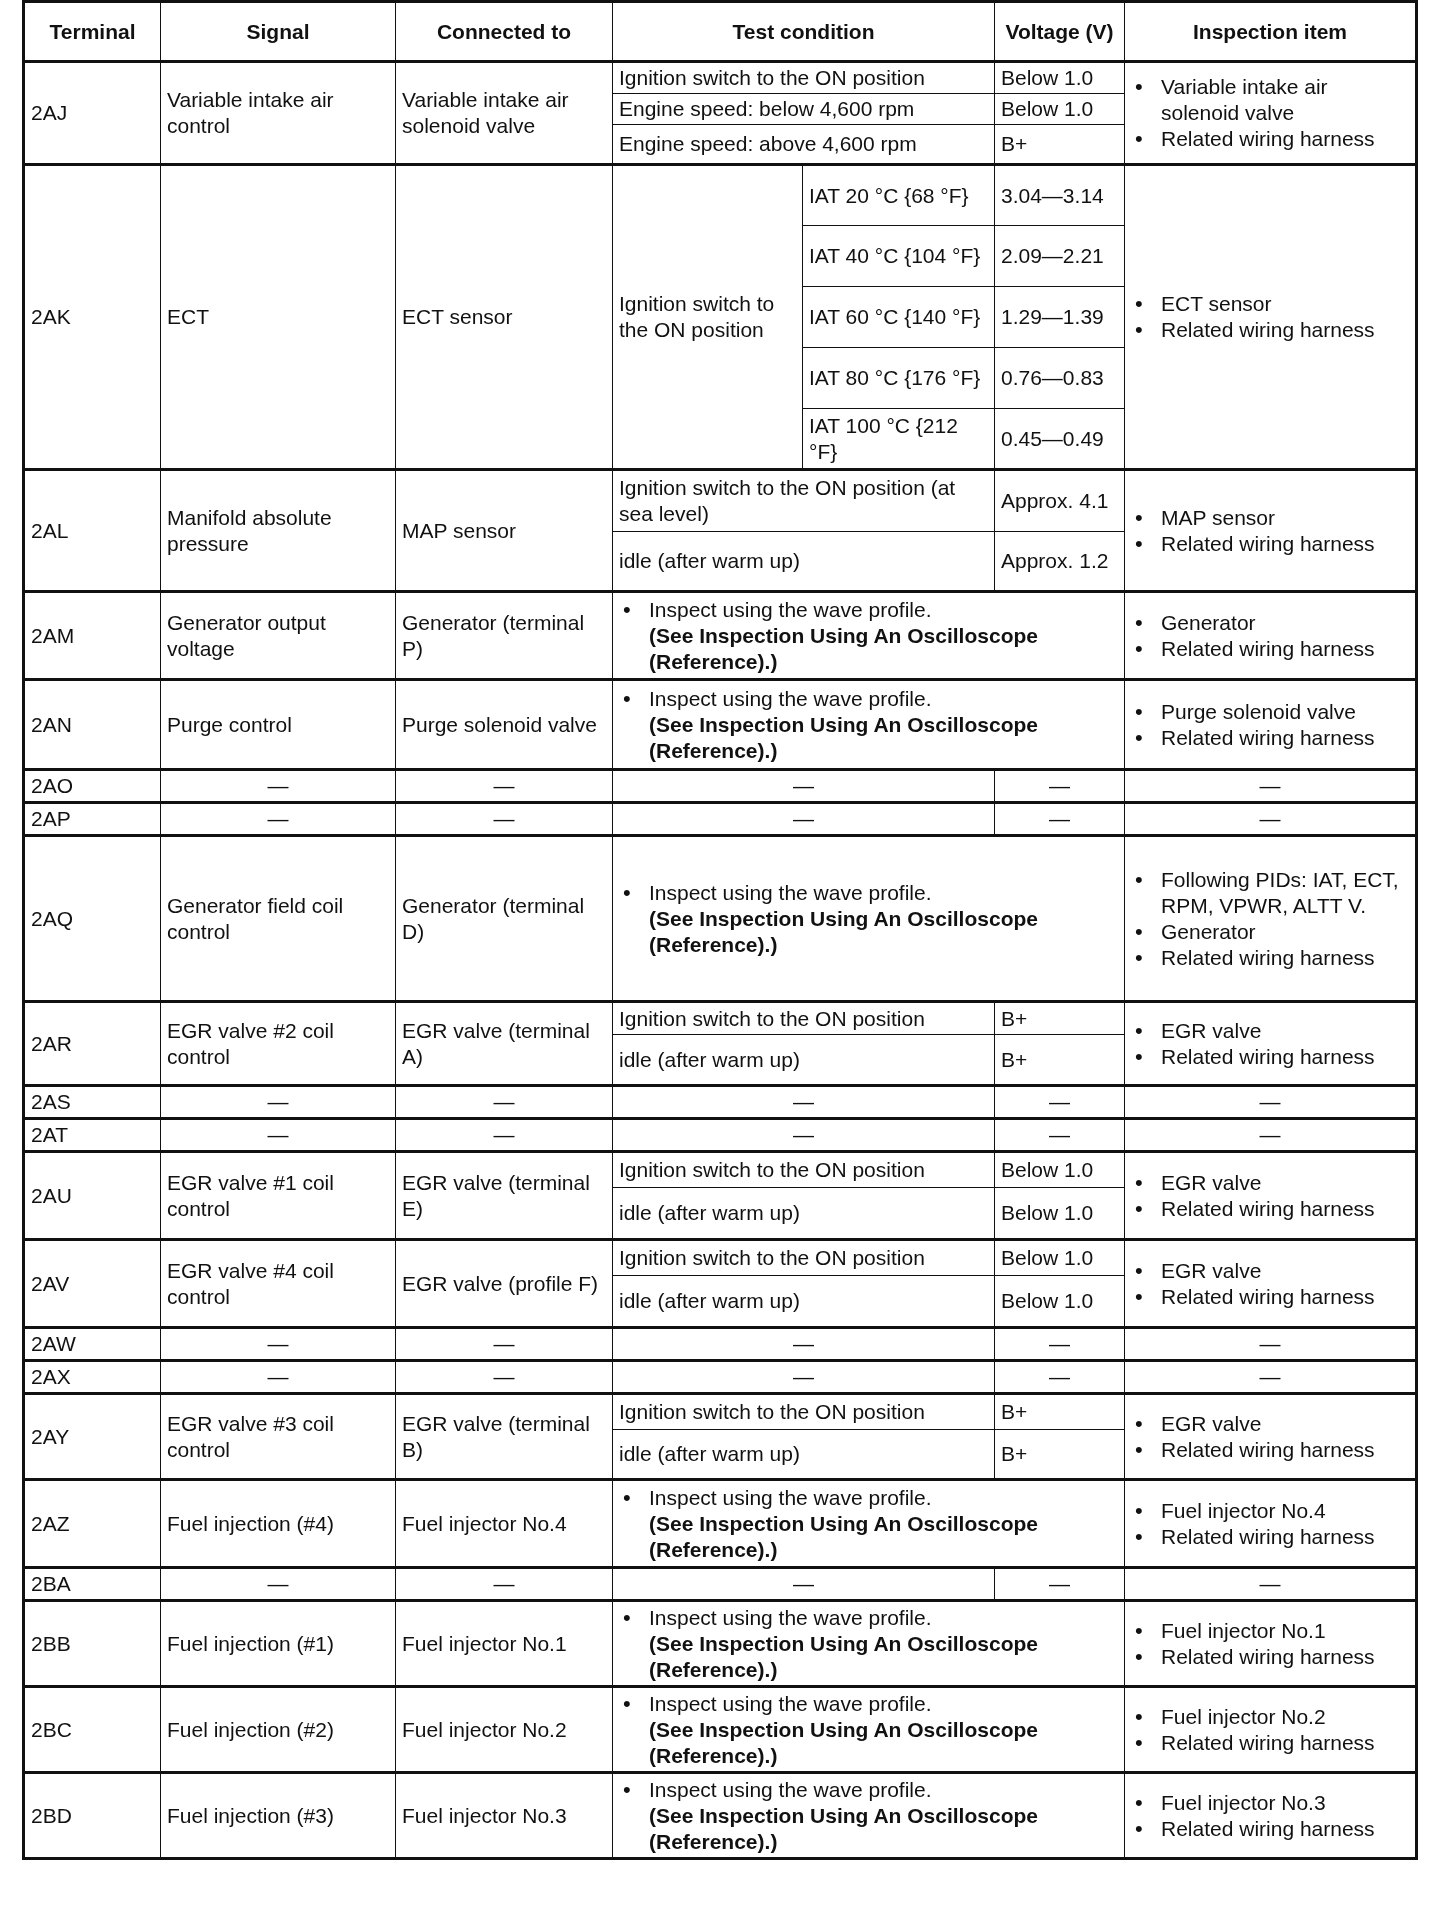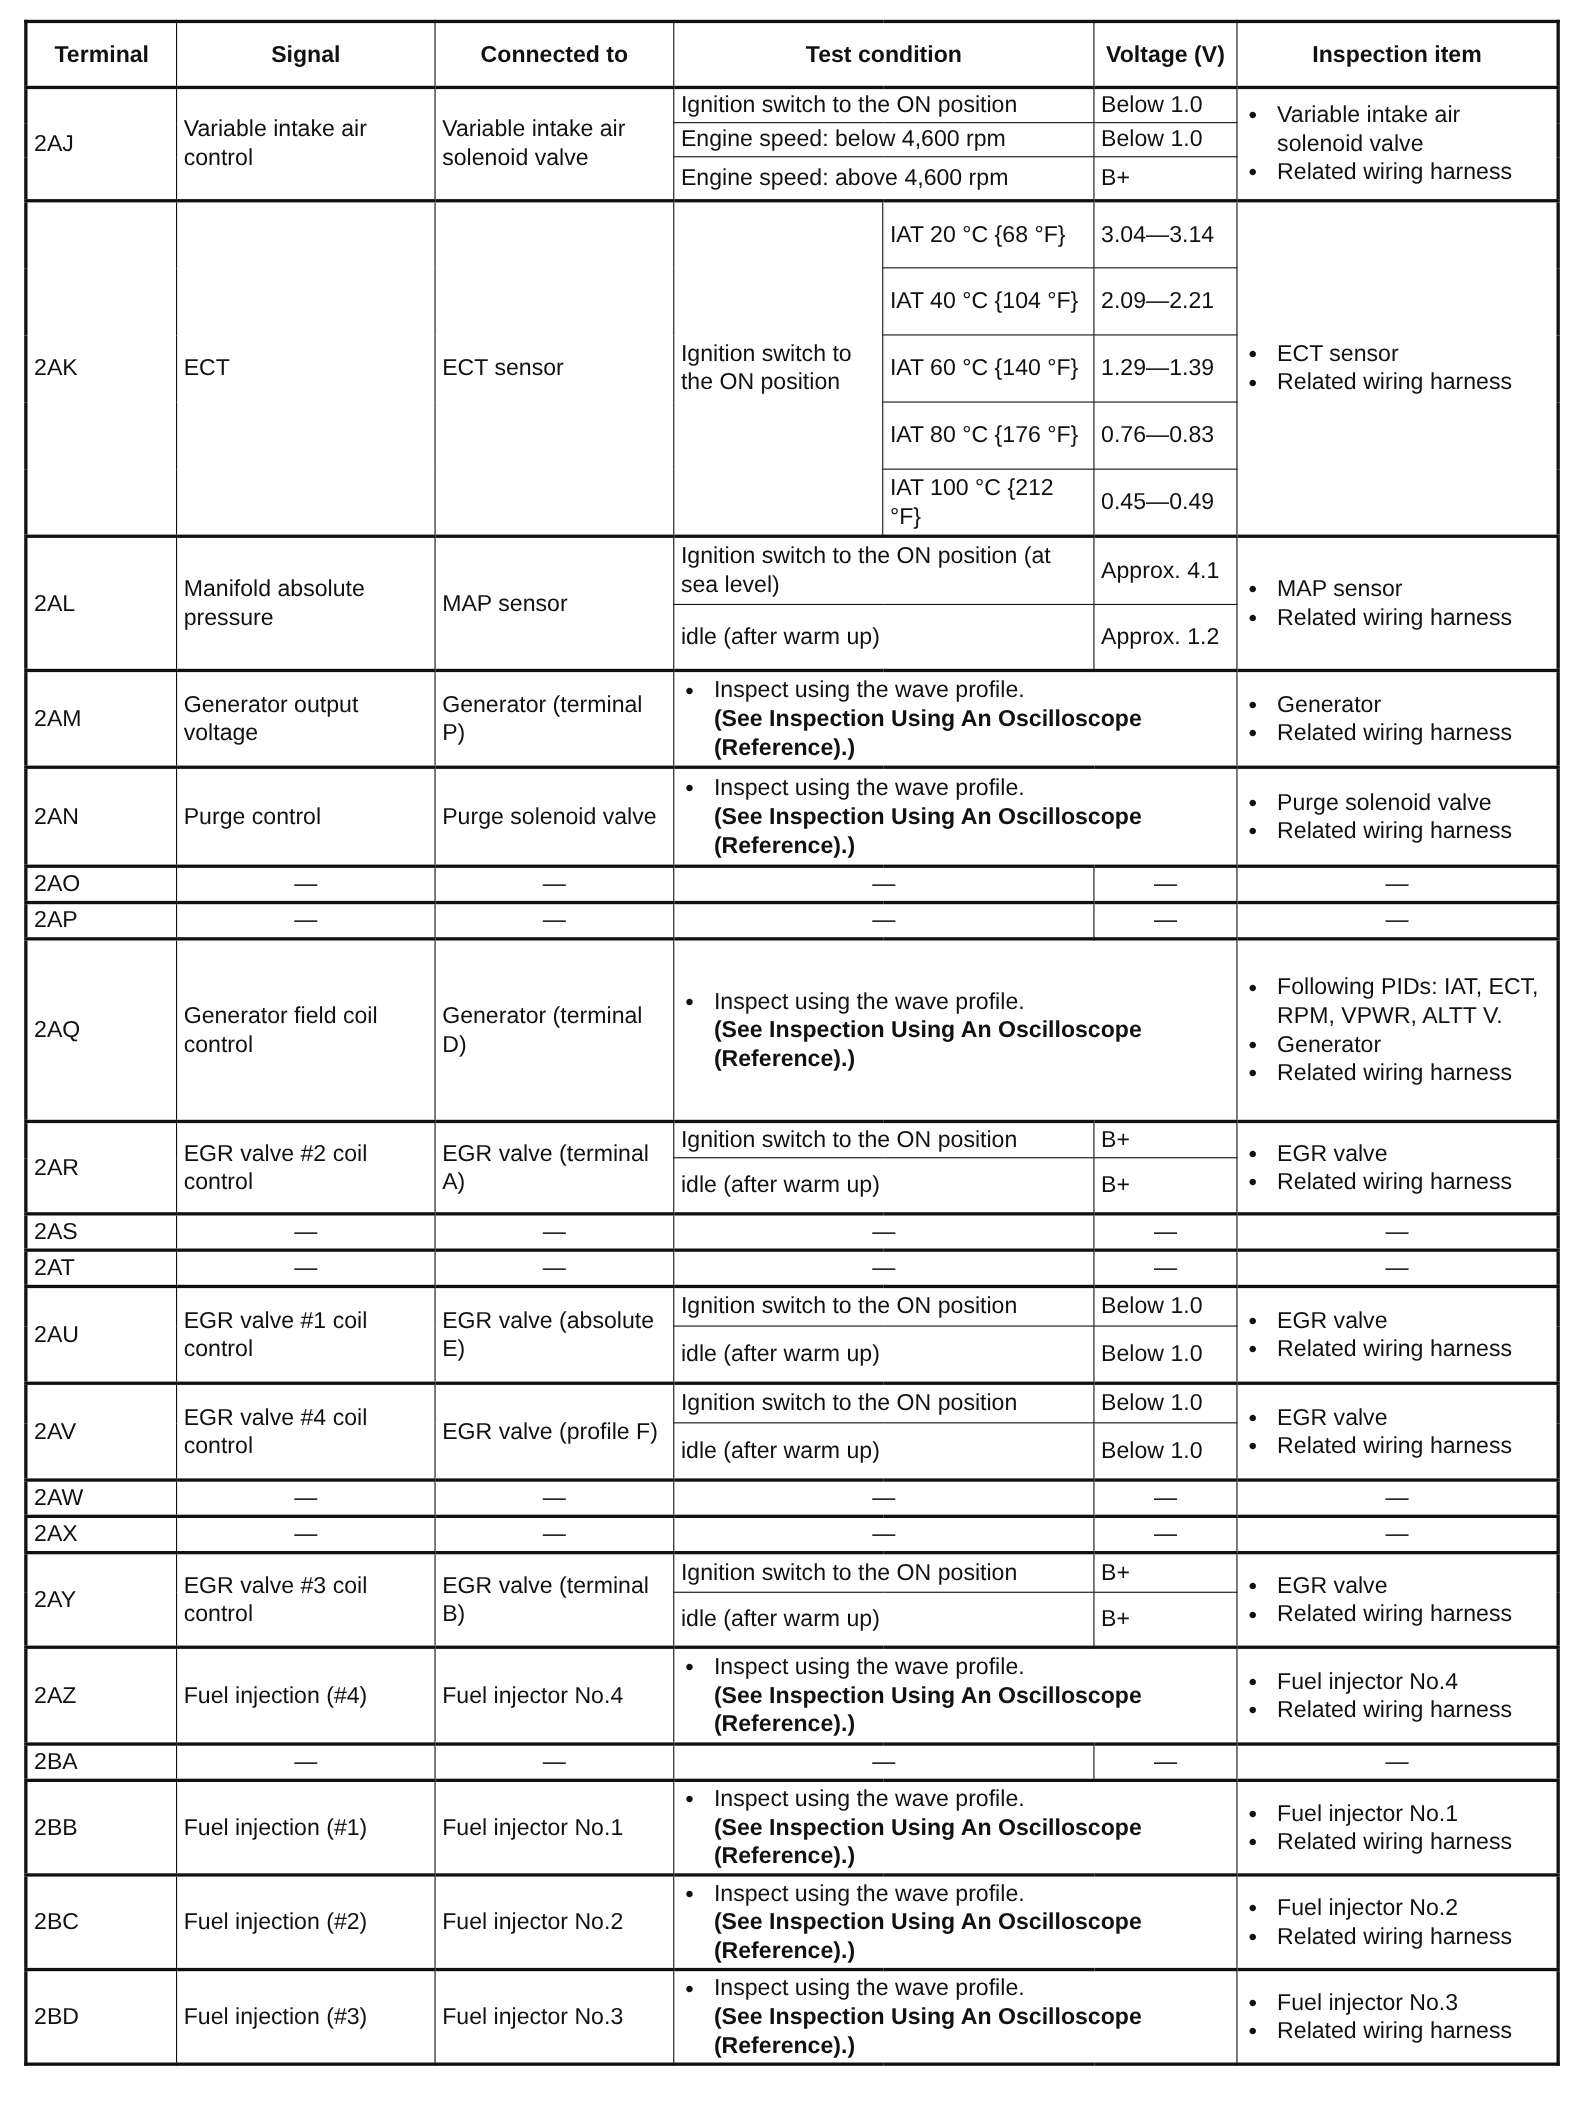--- a/index.html
+++ b/index.html
@@ -1,18 +1,18 @@
 <!DOCTYPE html>
 <html><head>
 <meta charset="utf-8">
 <style>
   html, body { margin: 0; padding: 0; background: #ffffff; }
   body { width: 1440px; height: 1930px; position: relative; overflow: hidden;
          font-family: "Liberation Sans", sans-serif; color: #111; }
-  table.spec { position: absolute; left: 22px; top: 18px; width: 1393px;
+  table.spec { position: absolute; left: 22px; top: 0; width: 1393px;
                border-collapse: collapse; table-layout: fixed; border: 3px solid #111; }
   table.spec td, table.spec th { border: 1.5px solid #111; padding: 2px 6px; vertical-align: middle;
                font-size: 21px; line-height: 26px; font-weight: normal; }
   table.spec th { font-weight: bold; text-align: center; font-size: 21px; line-height: 24px; }
   table.spec tr.grp-start > td { border-top: 3px solid #111; }
   td.term { text-align: left; font-weight: bold; }
   td.center { }
   td.dash { text-align: center; }
   ul.bul { margin: 0; padding: 0 0 0 30px; list-style: none; }
   ul.bul li { position: relative; }
@@ -216,21 +216,21 @@
       <td class="dash">—</td>
       <td class="dash">—</td>
       <td colspan="2" class="dash">—</td>
       <td class="dash">—</td>
       <td class="dash">—</td>
     </tr>
 
     <tr class="grp-start" style="height:36px">
       <td rowspan="2" class="term">2AU</td>
       <td rowspan="2">EGR valve #1 coil control</td>
-      <td rowspan="2">EGR valve (absolute E)</td>
+      <td rowspan="2">EGR valve (terminal E)</td>
       <td colspan="2">Ignition switch to the ON position</td>
       <td class="center">Below 1.0</td>
       <td rowspan="2">
           <ul class="bul">
             <li>EGR valve</li>
             <li>Related wiring harness</li>
           </ul>
         </td>
     </tr>
     <tr style="height:52px">

